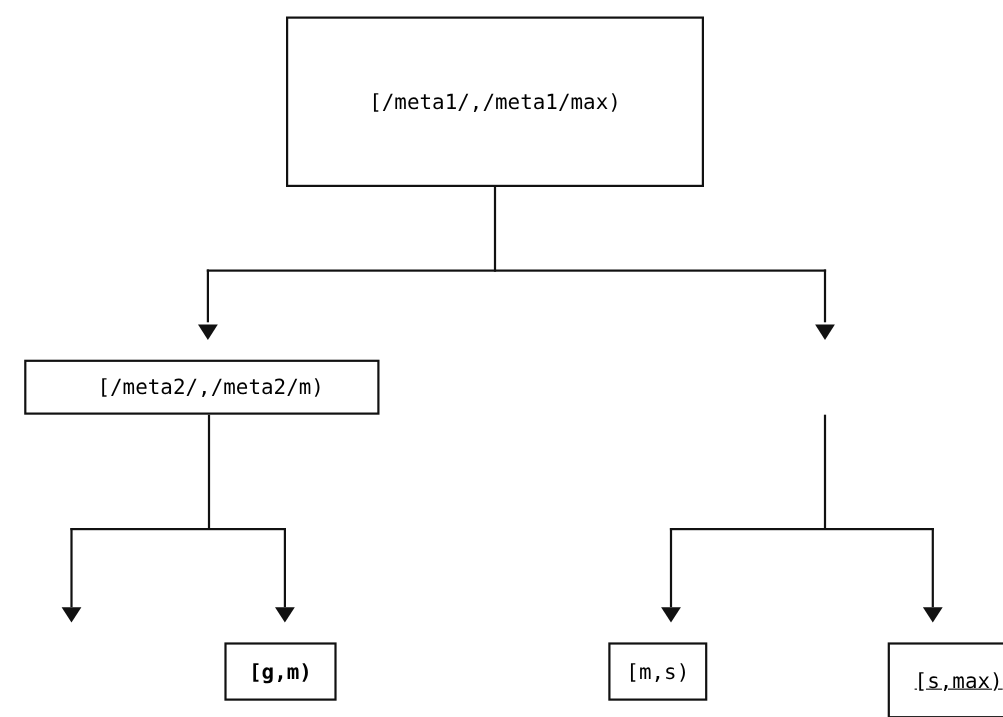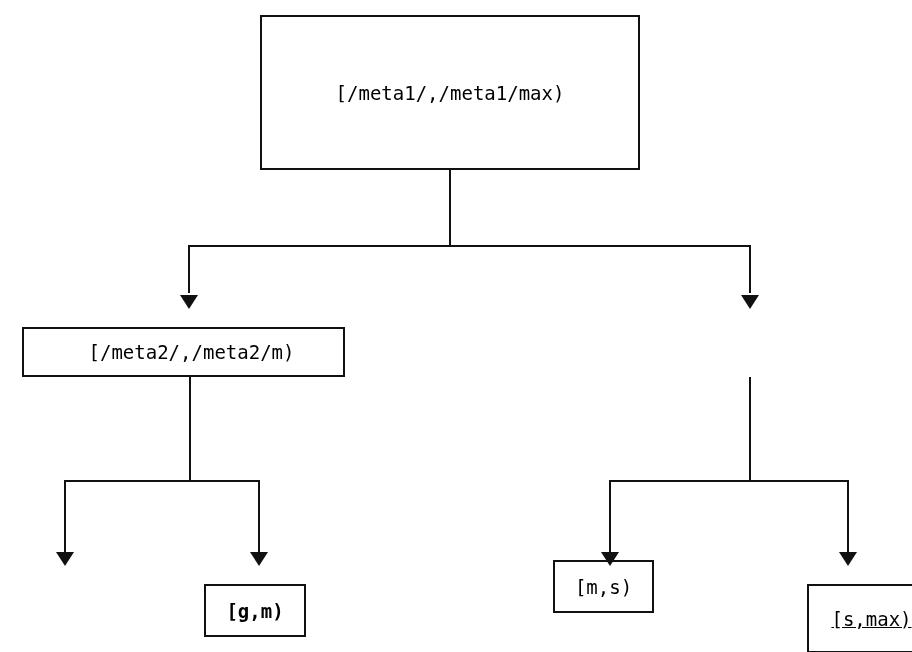--- a/index.html
+++ b/index.html
@@ -46,21 +46,21 @@
     border-right: 9px solid transparent;
     border-top: 14px solid #111111;
   }
 
   
   #node-root   { left: 260px; top: 15px;  width: 380px; height: 155px; }
   #node-left   { left: 22px;  top: 327px; width: 323px; height: 50px; padding-left: 16px; }
   #node-right  { left: 581px; top: 327px; width: 319px; height: 50px; }
   #node-ag     { left: 8px;   top: 584px; width: 102px; height: 53px; }
   #node-gm     { left: 204px; top: 584px; width: 102px; height: 53px; font-weight: bold; }
-  #node-ms     { left: 553px; top: 560px; width: 101px; height: 53px; }
+  #node-ms     { left: 553px; top: 584px; width: 90px; height: 53px; }
   #node-smax   { left: 807px; top: 584px; width: 129px; height: 69px; text-decoration: underline; }
 
   
   #root-stem        { left: 449px; top: 170px; height: 77px; }
   #root-branch      { left: 188px; top: 245px; width: 563px; }
   #root-drop-left   { left: 188px; top: 245px; height: 48px; }
   #root-drop-right  { left: 749px; top: 245px; height: 48px; }
   #arrow-left       { left: 180px; top: 295px; }
   #arrow-right      { left: 741px; top: 295px; }
 

